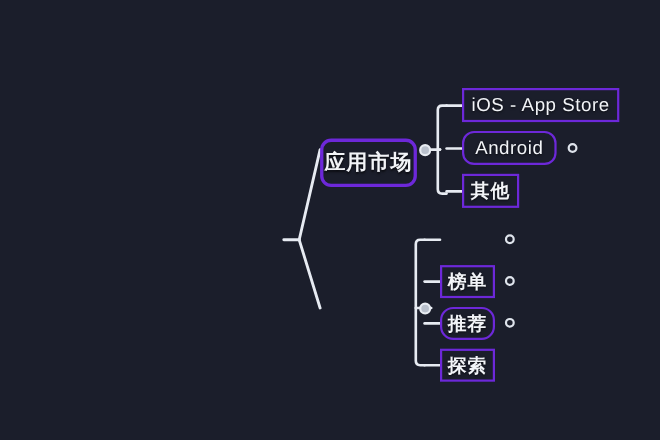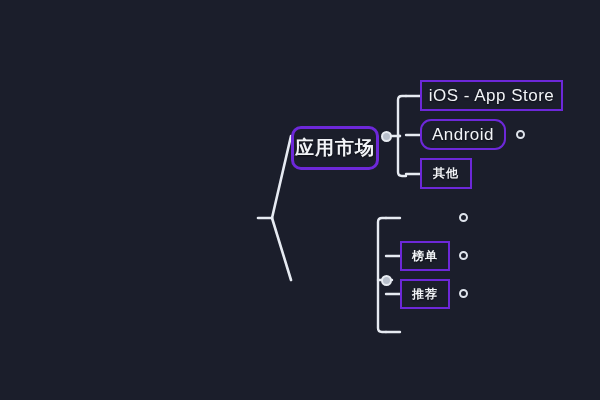--- a/index.html
+++ b/index.html
@@ -70,31 +70,31 @@
     height: 44px;
   }
   
   .leaf {
     border-width: 2px;
     font-size: 17px;
     font-weight: normal;
   }
   .leaf-cn {
     font-weight: bold;
-    font-size: 12px;
+    font-size: 17px;
     letter-spacing: 1px;
     font-family: Liberation Mono, monospace;
   }
   #node-ios     { left: 420px; top: 80px;  width: 143px; height: 31px; }
   #node-android { left: 420px; top: 119px; width: 86px;  height: 31px; border-radius: 11px; }
   #node-other   { left: 420px; top: 158px; width: 52px;  height: 31px; }
 
   #node-search  { left: 400px; top: 203px; width: 50px; height: 30px; }
   #node-rank    { left: 400px; top: 241px; width: 50px; height: 30px; }
-  #node-recom   { left: 400px; top: 279px; width: 50px; height: 30px; }
+  #node-recom   { left: 400px; top: 279px; width: 50px; height: 30px; border-radius: 12px; }
   #node-explore { left: 400px; top: 317px; width: 50px; height: 30px; }
 
   .dot {
     position: absolute;
     width: 9px;
     height: 9px;
     border-radius: 50%;
     background: #1b1e2b;
     border: 2px solid #dfe4ec;
     box-sizing: border-box;
@@ -155,20 +155,21 @@
 
   <div class="node leaf" id="node-android">Android</div>
 
   <div class="node leaf leaf-cn" id="node-other">其他</div>
 
 
   <div class="node leaf leaf-cn" id="node-rank">榜单</div>
 
   <div class="node leaf leaf-cn" id="node-recom">推荐</div>
 
+  <div class="node leaf leaf-cn" id="node-explore">探索</div>
 
   <div class="dot filled" id="dot-market-out"></div>
   <div class="dot filled" id="dot-slot-out"></div>
   <div class="dot" id="dot-android"></div>
   <div class="dot" id="dot-search"></div>
   <div class="dot" id="dot-rank"></div>
   <div class="dot" id="dot-recom"></div>
 
 </div>
 

